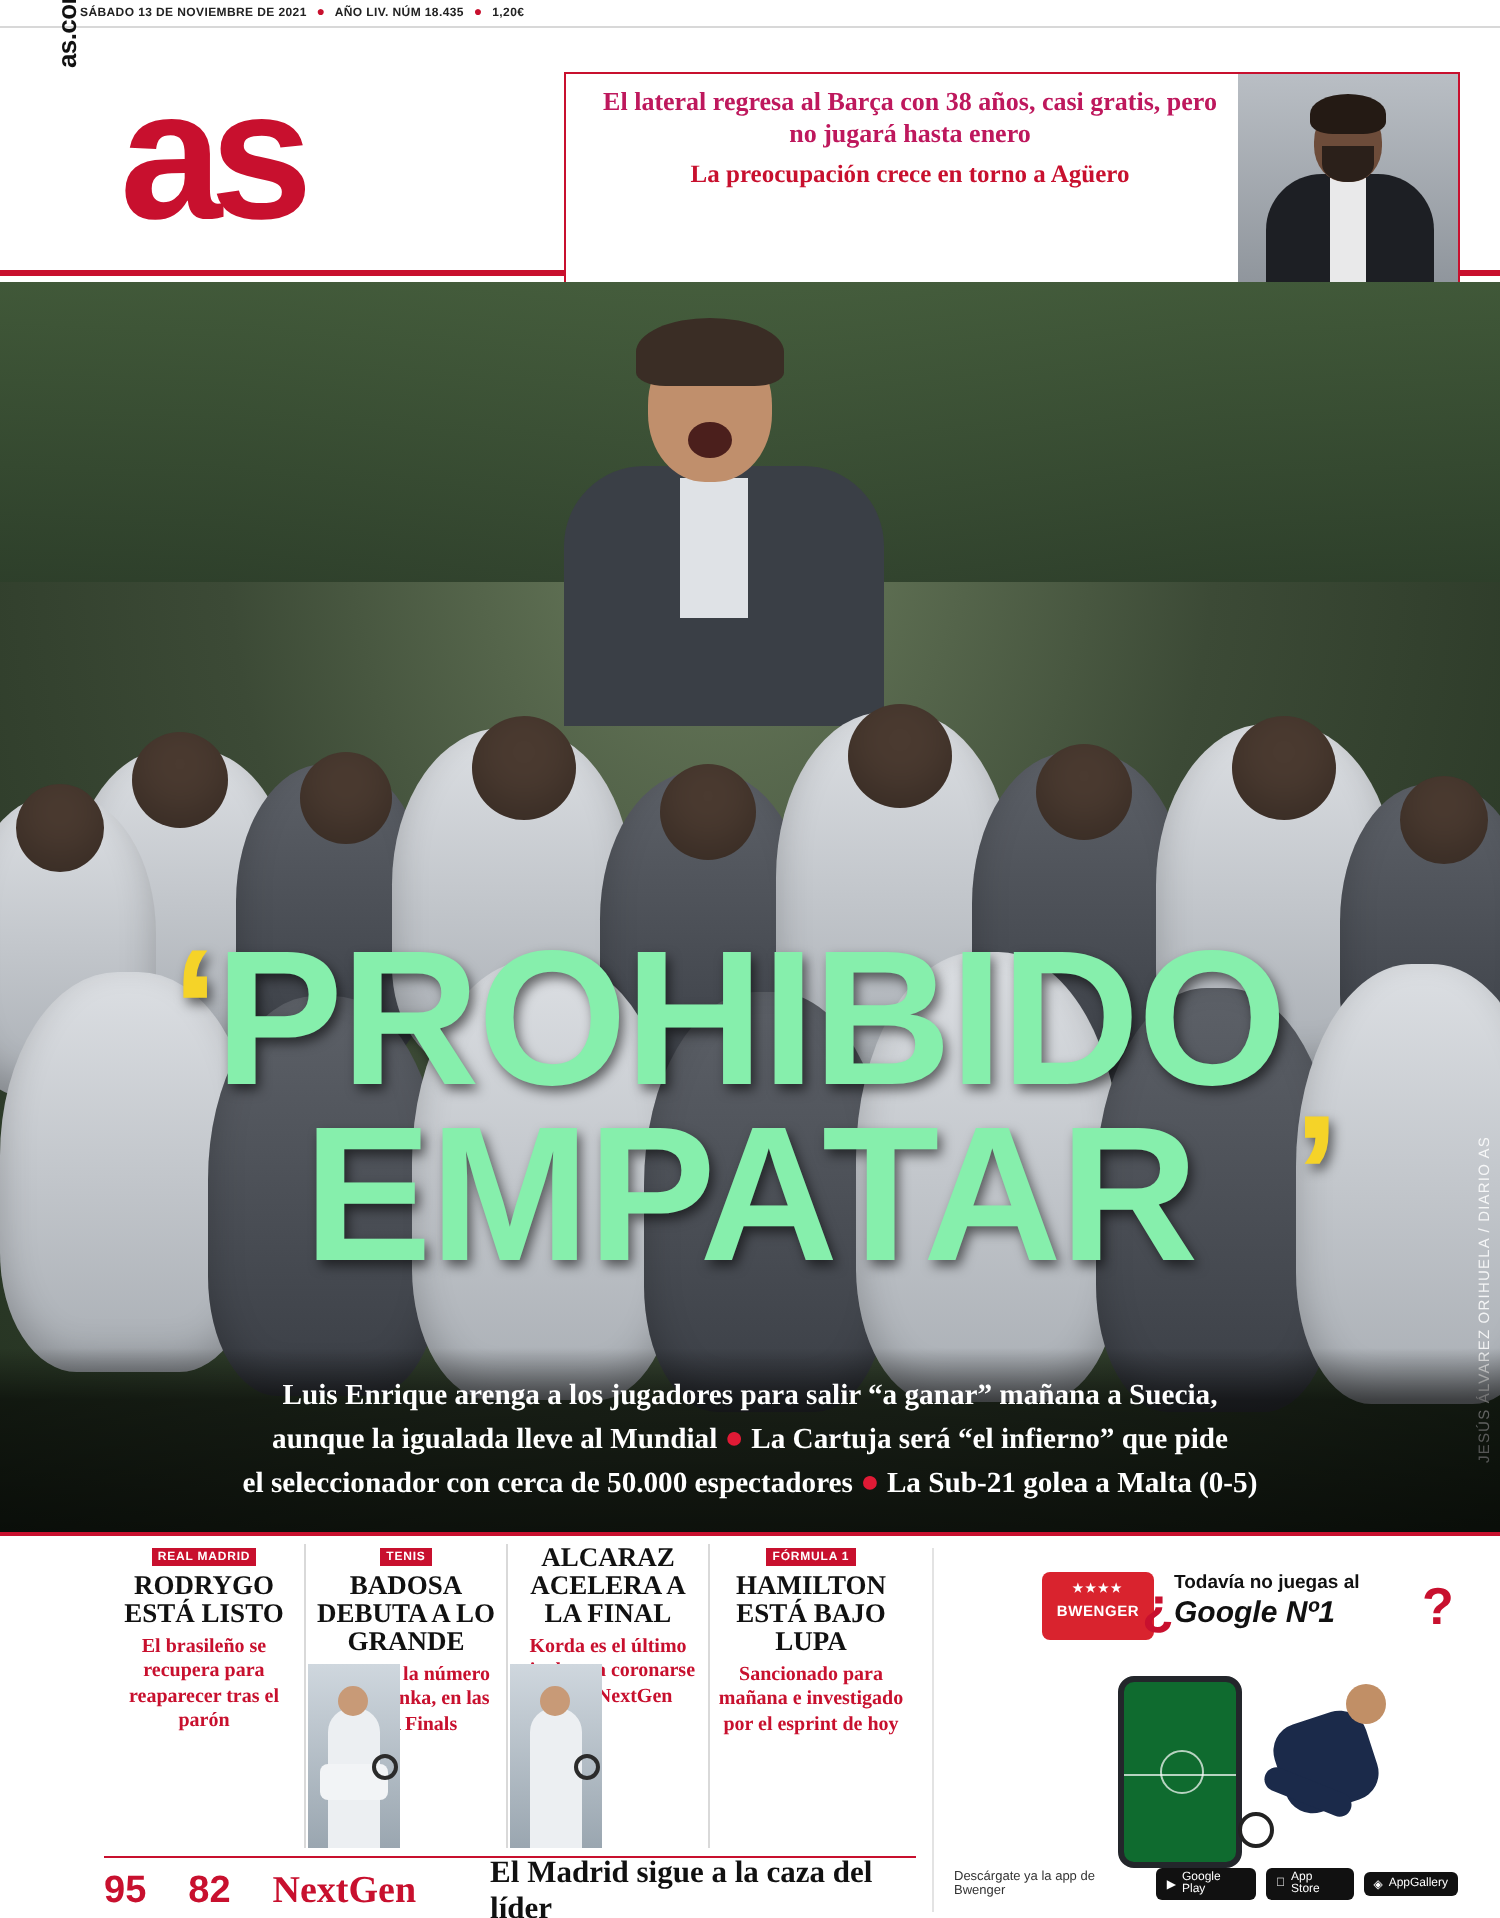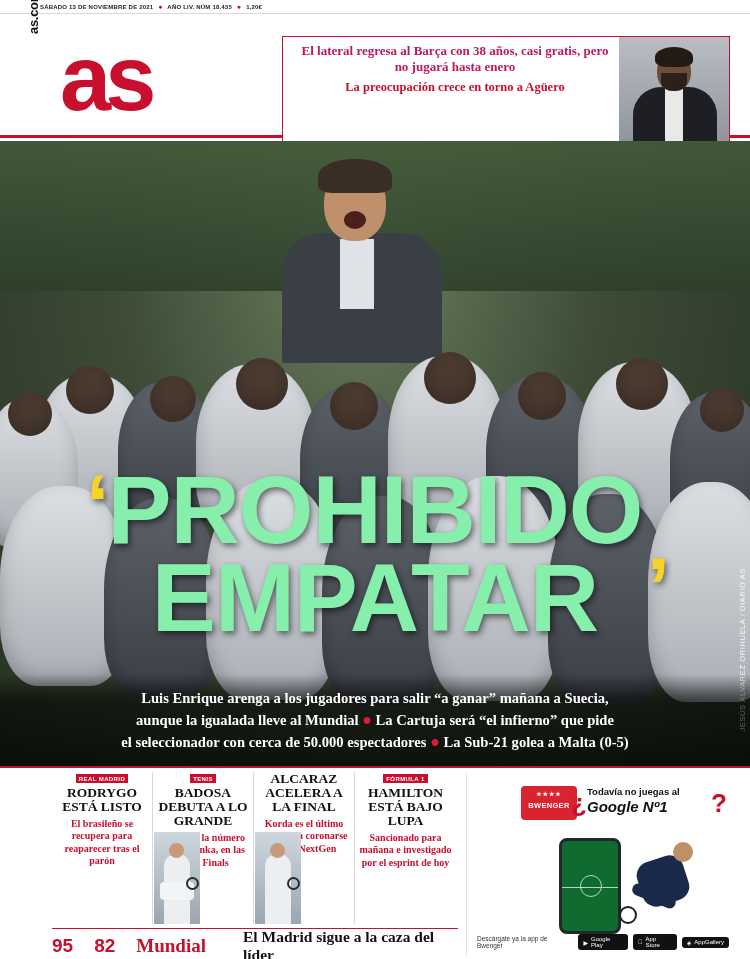--- a/index.html
+++ b/index.html
@@ -448,21 +448,21 @@
       <div class="brief">
         <span class="kicker">FÓRMULA 1</span>
         <h3>HAMILTON ESTÁ BAJO LUPA</h3>
         <p>Sancionado para mañana e investigado por el esprint de hoy</p>
       </div>
     </div>
 
     <div class="euroliga">
       <span class="score">95</span>
       <span class="score">82</span>
-      <span class="elname">Mundial</span>
+      <span class="elname">NextGen</span>
       <span class="eltext">El Madrid sigue a la caza del líder</span>
     </div>
 
     <div class="advert">
       <div class="ad-logo">
         <span class="stars">★★★★</span>
         <span>BWENGER</span>
       </div>
       <div class="ad-q l">¿</div>
       <div class="ad-q r">?</div>

